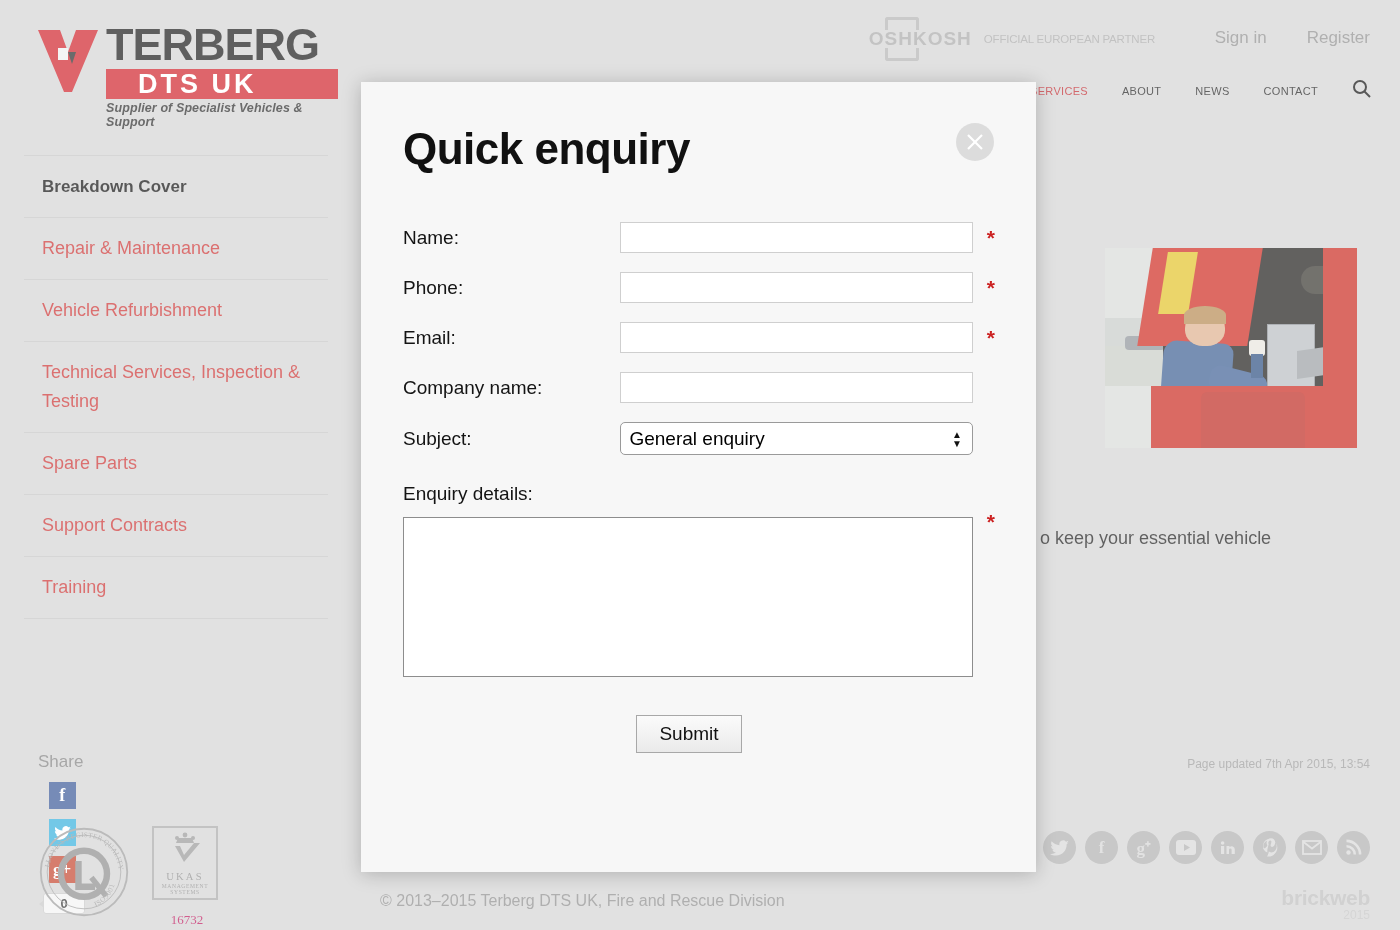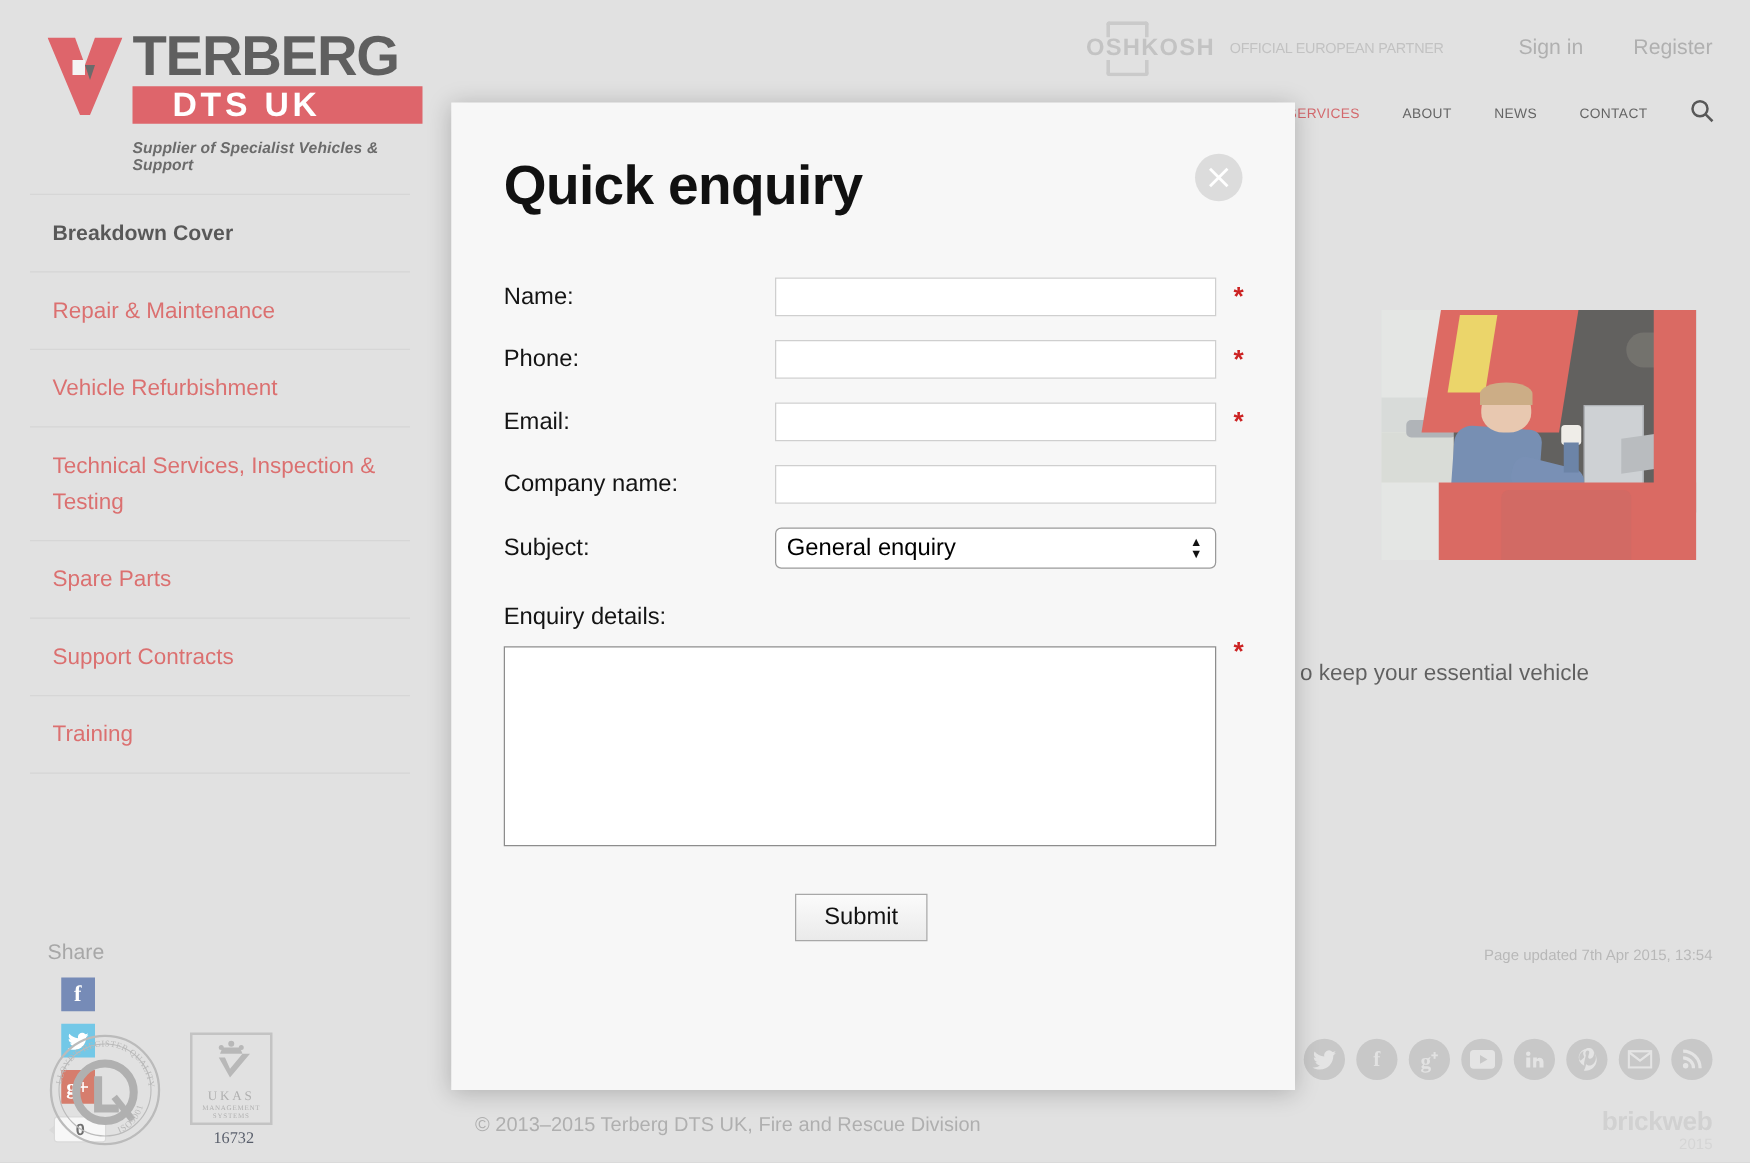--- a/index.html
+++ b/index.html
@@ -47,21 +47,21 @@
     width: 232px;
     line-height: 30px;
     margin-top: 1px;
     padding-left: 32px;
   }
   .logo-tag {
     font-size: 12.5px;
     font-style: italic;
     font-weight: bold;
     color: #2b2b2b;
-    margin-top: 12px;
+    margin-top: 2px;
     letter-spacing: 0.1px;
   }
 
   .oshkosh-block {
     position: absolute; right: 245px; top: 28px;
     display: flex; align-items: center; gap: 10px;
   }
   .oshkosh-logo {
     font-weight: bold;
     font-size: 19px;
@@ -149,21 +149,21 @@
     content:""; position:absolute; left:-5px; top:6px;
     border-top:4px solid transparent; border-bottom:4px solid transparent;
     border-right:5px solid #c9c9c9;
   }
 
   
   .certs { position: absolute; left: 38px; top: 826px; display: flex; gap: 22px; align-items: flex-start;}
   .lrqa { width: 92px; height: 92px; position: relative; }
   .ukas { width: 70px; }
   .ukas-box { border: 2px solid #aaaaaa; width: 66px; height: 74px; position: relative; }
-  .ukas-num { text-align:center; font-size:13px; color:#0f172a; margin-top:2px; font-family:"Liberation Serif",serif;}
+  .ukas-num { text-align:center; font-size:13px; color:#be185d; margin-top:12px; font-family:"Liberation Serif",serif;}
 
   
   .content-photo {
     position: absolute; left: 1105px; top: 248px;
     width: 252px; height: 200px;
     overflow: hidden;
     background: #cfd3d2;
   }
   .content-text {
     position: absolute; left: 1040px; top: 528px;

